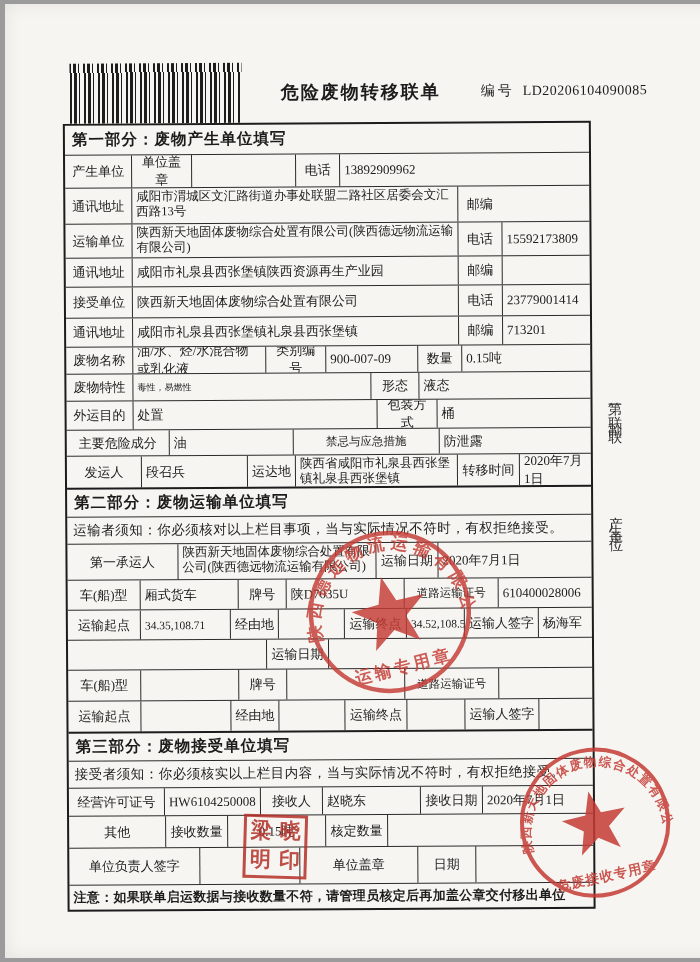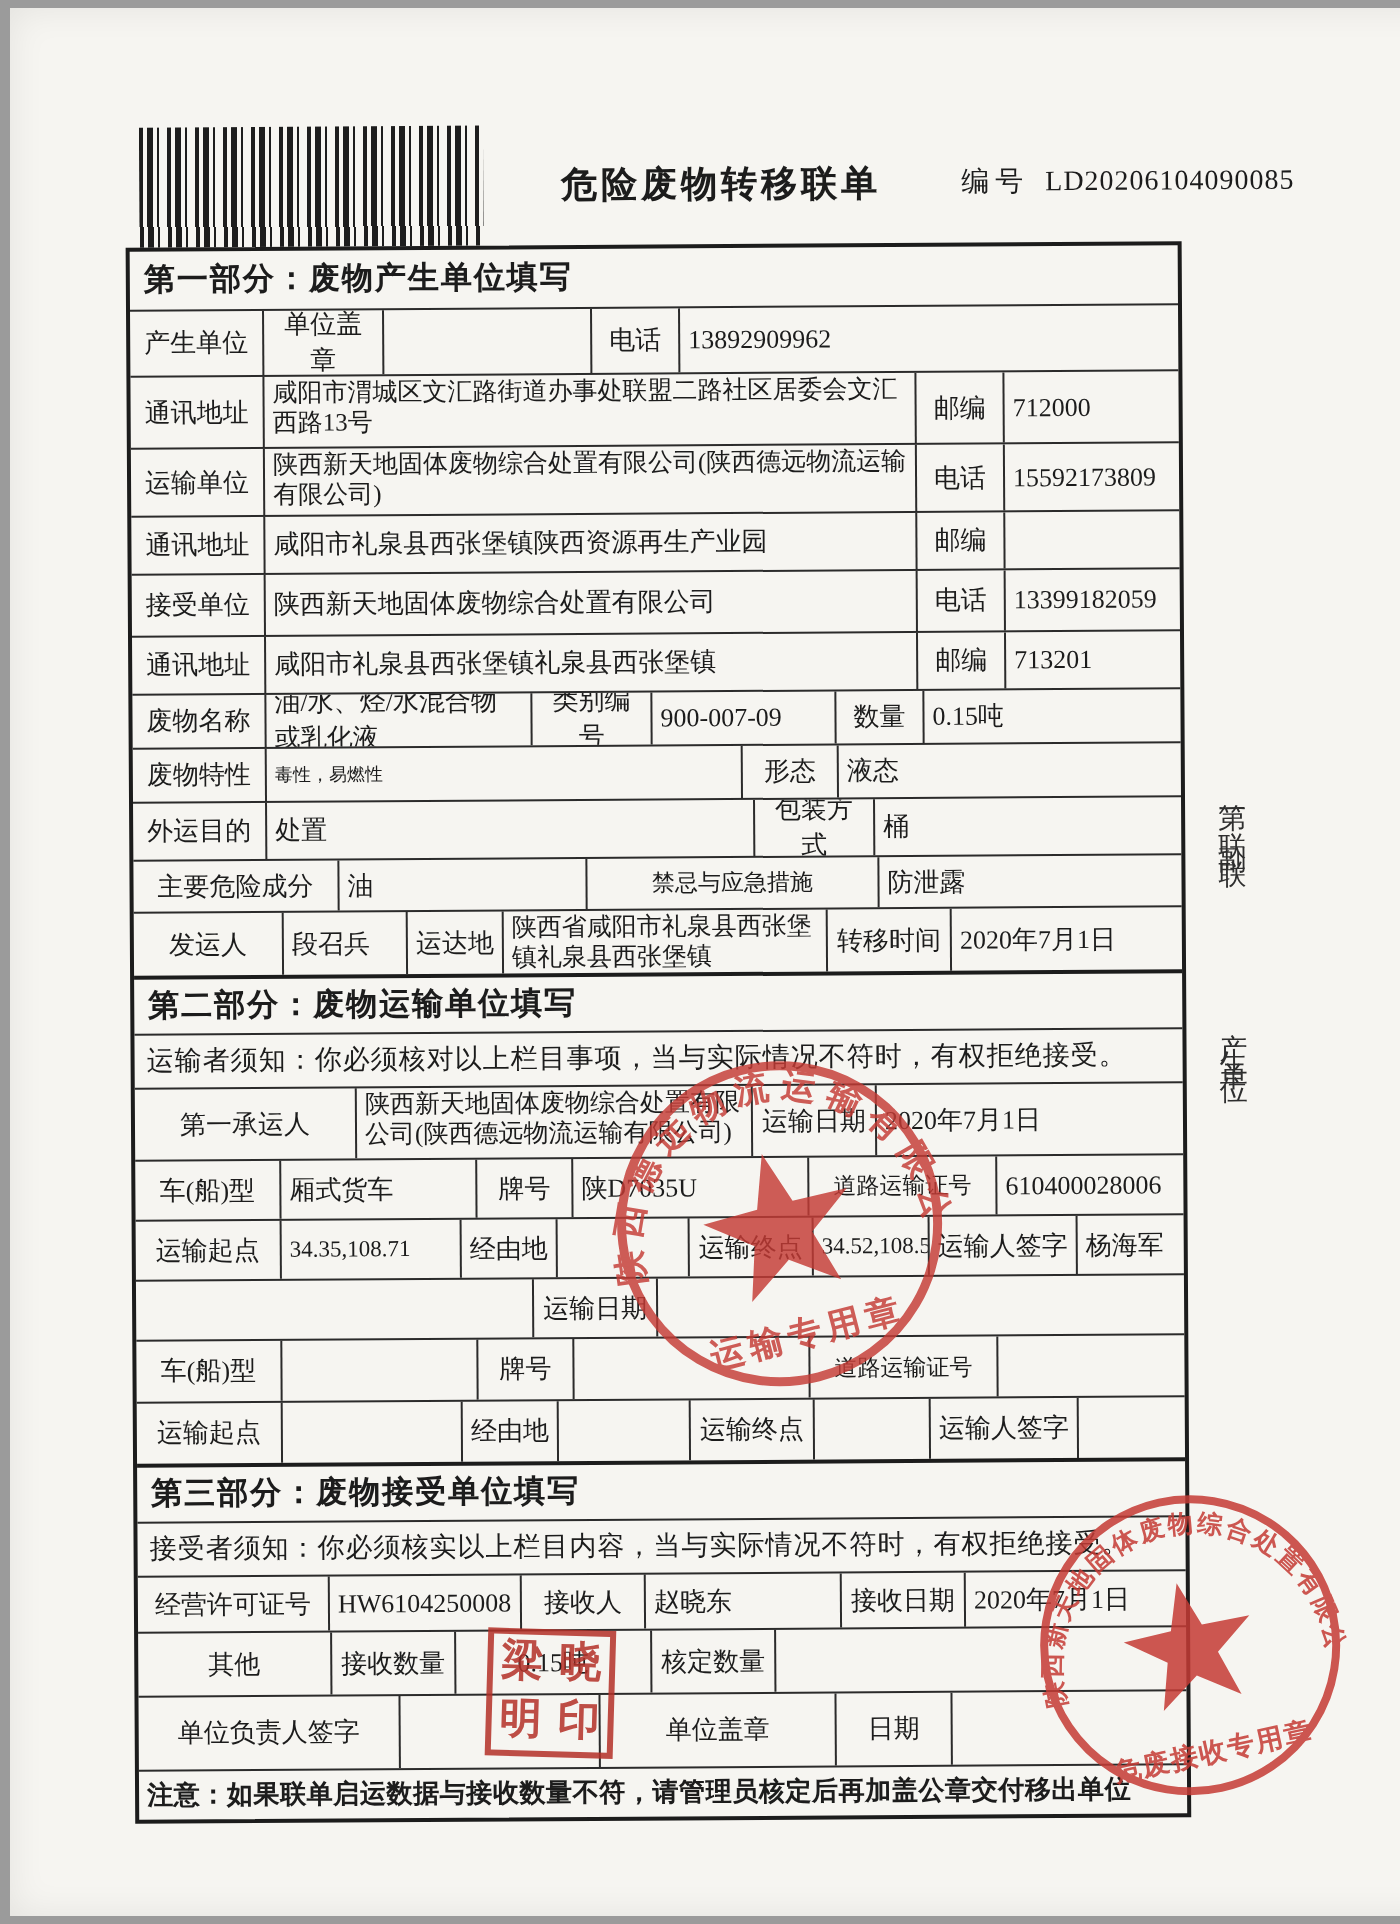--- a/index.html
+++ b/index.html
@@ -76,42 +76,41 @@
       <div class="c lab" style="width:60px">单位盖章</div>
       <div class="c" style="width:104px"></div>
       <div class="c lab" style="width:44px">电话</div>
       <div class="c fill">13892909962</div>
     </div>
 
     <div class="r" style="height:36px">
       <div class="c lab" style="width:66px">通讯地址</div>
       <div class="c clip2" style="width:326px">咸阳市渭城区文汇路街道办事处联盟二路社区居委会文汇西路13号</div>
       <div class="c lab" style="width:44px">邮编</div>
-      <div class="c fill">712000</div>
     </div>
 
     <div class="r" style="height:34px">
       <div class="c lab" style="width:66px">运输单位</div>
       <div class="c clip2" style="width:326px">陕西新天地固体废物综合处置有限公司(陕西德远物流运输有限公司)</div>
       <div class="c lab" style="width:44px">电话</div>
       <div class="c fill">15592173809</div>
     </div>
 
     <div class="r" style="height:29px">
       <div class="c lab" style="width:66px">通讯地址</div>
       <div class="c" style="width:326px">咸阳市礼泉县西张堡镇陕西资源再生产业园</div>
       <div class="c lab" style="width:44px">邮编</div>
       <div class="c fill"></div>
     </div>
 
     <div class="r" style="height:31px">
       <div class="c lab" style="width:66px">接受单位</div>
       <div class="c" style="width:326px">陕西新天地固体废物综合处置有限公司</div>
       <div class="c lab" style="width:44px">电话</div>
-      <div class="c fill">13399182059</div>
+      <div class="c fill">23779001414</div>
     </div>
 
     <div class="r" style="height:29px">
       <div class="c lab" style="width:66px">通讯地址</div>
       <div class="c" style="width:326px">咸阳市礼泉县西张堡镇礼泉县西张堡镇</div>
       <div class="c lab" style="width:44px">邮编</div>
       <div class="c fill">713201</div>
     </div>
 
     <div class="r" style="height:27px">
@@ -139,21 +138,21 @@
 
     <div class="r" style="height:26px">
       <div class="c lab" style="width:102px">主要危险成分</div>
       <div class="c" style="width:124px">油</div>
       <div class="c lab sm" style="width:146px">禁忌与应急措施</div>
       <div class="c fill">防泄露</div>
     </div>
 
     <div class="r" style="height:32px">
       <div class="c lab" style="width:74px">发运人</div>
-      <div class="c" style="width:62px">段召兵</div>
+      <div class="c" style="width:106px">段召兵</div>
       <div class="c lab" style="width:48px">运达地</div>
       <div class="c clip2" style="width:162px">陕西省咸阳市礼泉县西张堡镇礼泉县西张堡镇</div>
       <div class="c lab" style="width:62px">转移时间</div>
       <div class="c fill">2020年7月1日</div>
     </div>
 
     <div class="r secrow" style="height:29px">
           <div class="sec fill">第二部分：废物运输单位填写</div>
         </div>
     <div class="r" style="height:27px">

